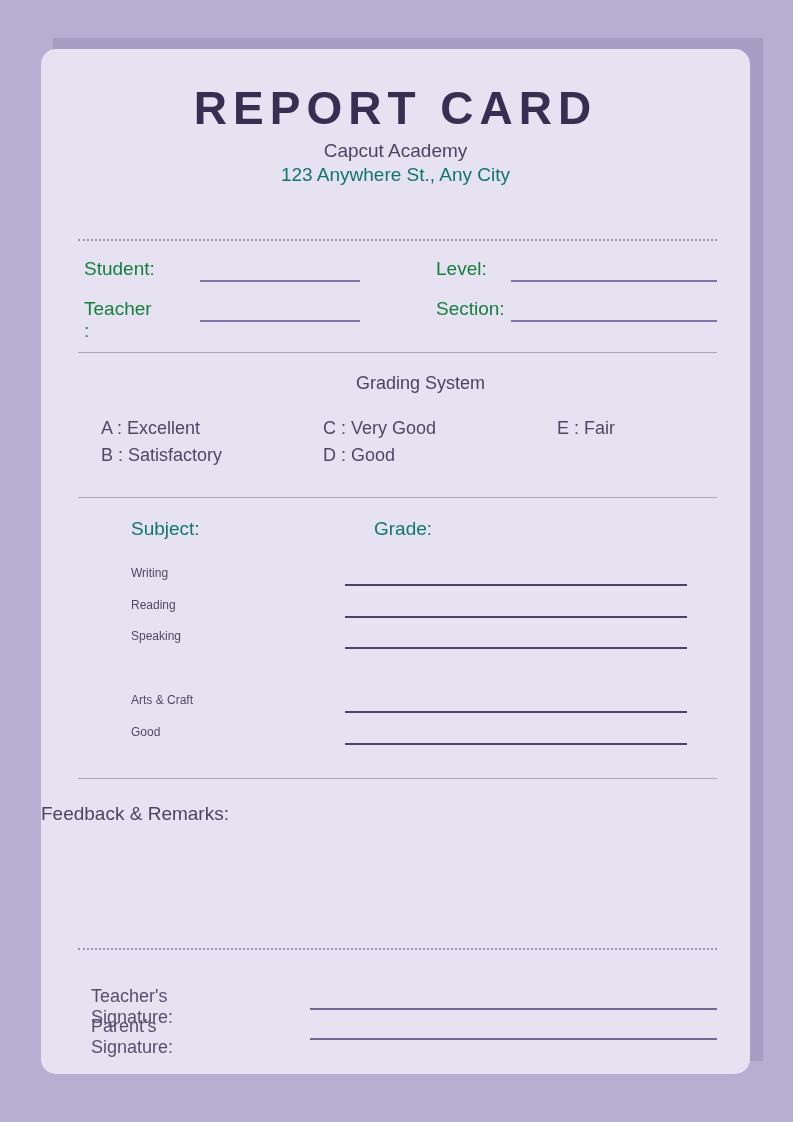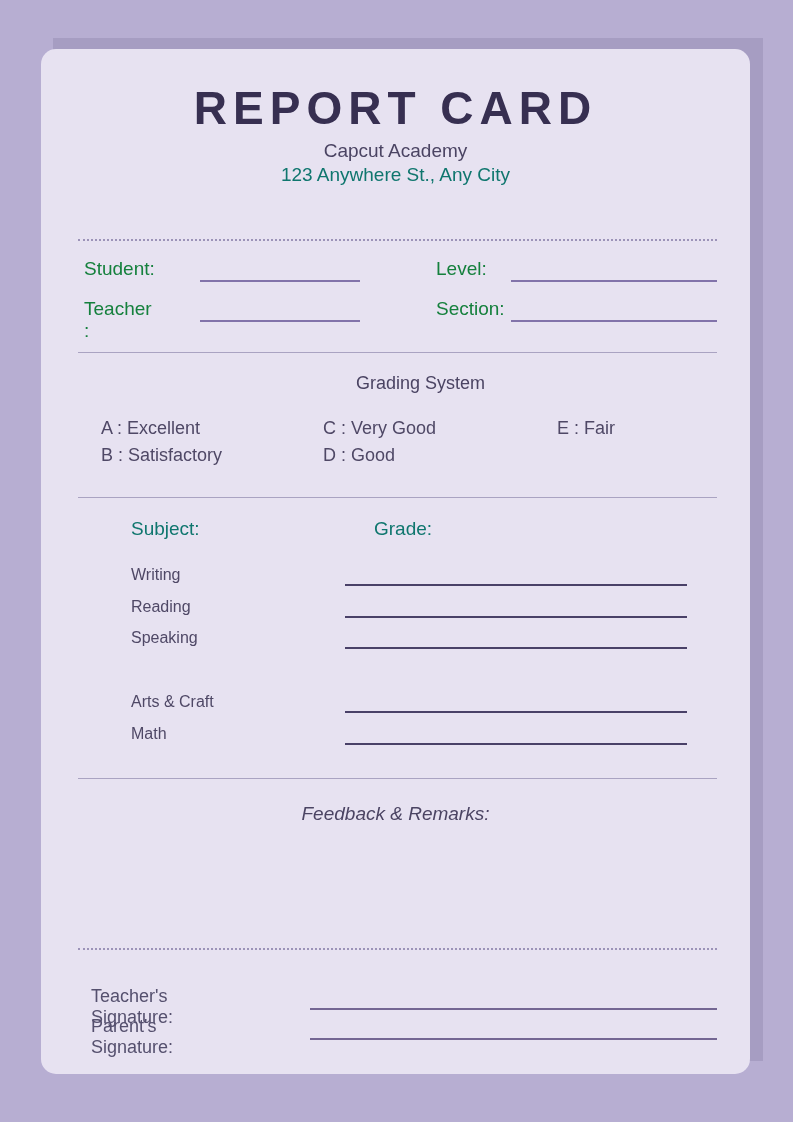--- a/index.html
+++ b/index.html
@@ -61,30 +61,30 @@
   .gk-r1{top:369px}
   .gk-r2{top:396px}
   .gk-c1{left:60px}
   .gk-c2{left:282px}
   .gk-c3{left:516px}
   
   .tbl-header{position:absolute;top:469px;font-size:19px;color:#0f766e;}
   .th-subject{left:90px}
   .th-grade{left:333px}
   .subject-row{position:absolute;left:0;width:100%;height:26px;}
-  .subject-name{position:absolute;left:90px;top:0;font-size:16px;color:#4f4866;}
+  .subject-name{position:absolute;left:90px;top:0;font-size:12px;color:#4f4866;}
   .grade-blank{
     position:absolute;left:304px;width:342px;height:18px;
     border-bottom:2px solid #4a4168;font-size:16px;color:#372f51;text-align:center;
   }
   .sr0{top:517px}.sr1{top:549px}.sr2{top:580px}.sr3{top:612px}.sr4{top:644px}.sr5{top:676px}
   
   .feedback-heading{
-    position:absolute;top:754px;left:0;width:100%;text-align:center;
-    font-size:19px;color:#4b4463;font-style:italic;
+    position:absolute;top:754px;left:0;width:100%;
+    font-size:19px;color:#4b4463;
   }
   .feedback-area{
     position:absolute;top:784px;left:60px;width:590px;height:100px;
     font-size:16px;color:#4f4866;
   }
   
   .sig-row{position:absolute;height:26px;font-size:18px;}
   .sig1{top:937px}
   .sig2{top:967px}
   .sig-label{position:absolute;left:50px;top:0;color:#55506e;word-spacing:5px;}
@@ -145,21 +145,21 @@
     </div>
     <div class="subject-row sr2">
       <span class="subject-name">Speaking</span>
       <span class="grade-blank"></span>
     </div>
     <div class="subject-row sr4">
       <span class="subject-name">Arts &amp; Craft</span>
       <span class="grade-blank"></span>
     </div>
     <div class="subject-row sr5">
-      <span class="subject-name">Math</span>
+      <span class="subject-name">Good</span>
       <span class="grade-blank"></span>
     </div>
 
     <div class="div-solid ds3"></div>
 
     <div class="feedback-heading">Feedback &amp; Remarks:</div>
     <div class="feedback-area"></div>
 
     <div class="div-dotted dd2"></div>
 

